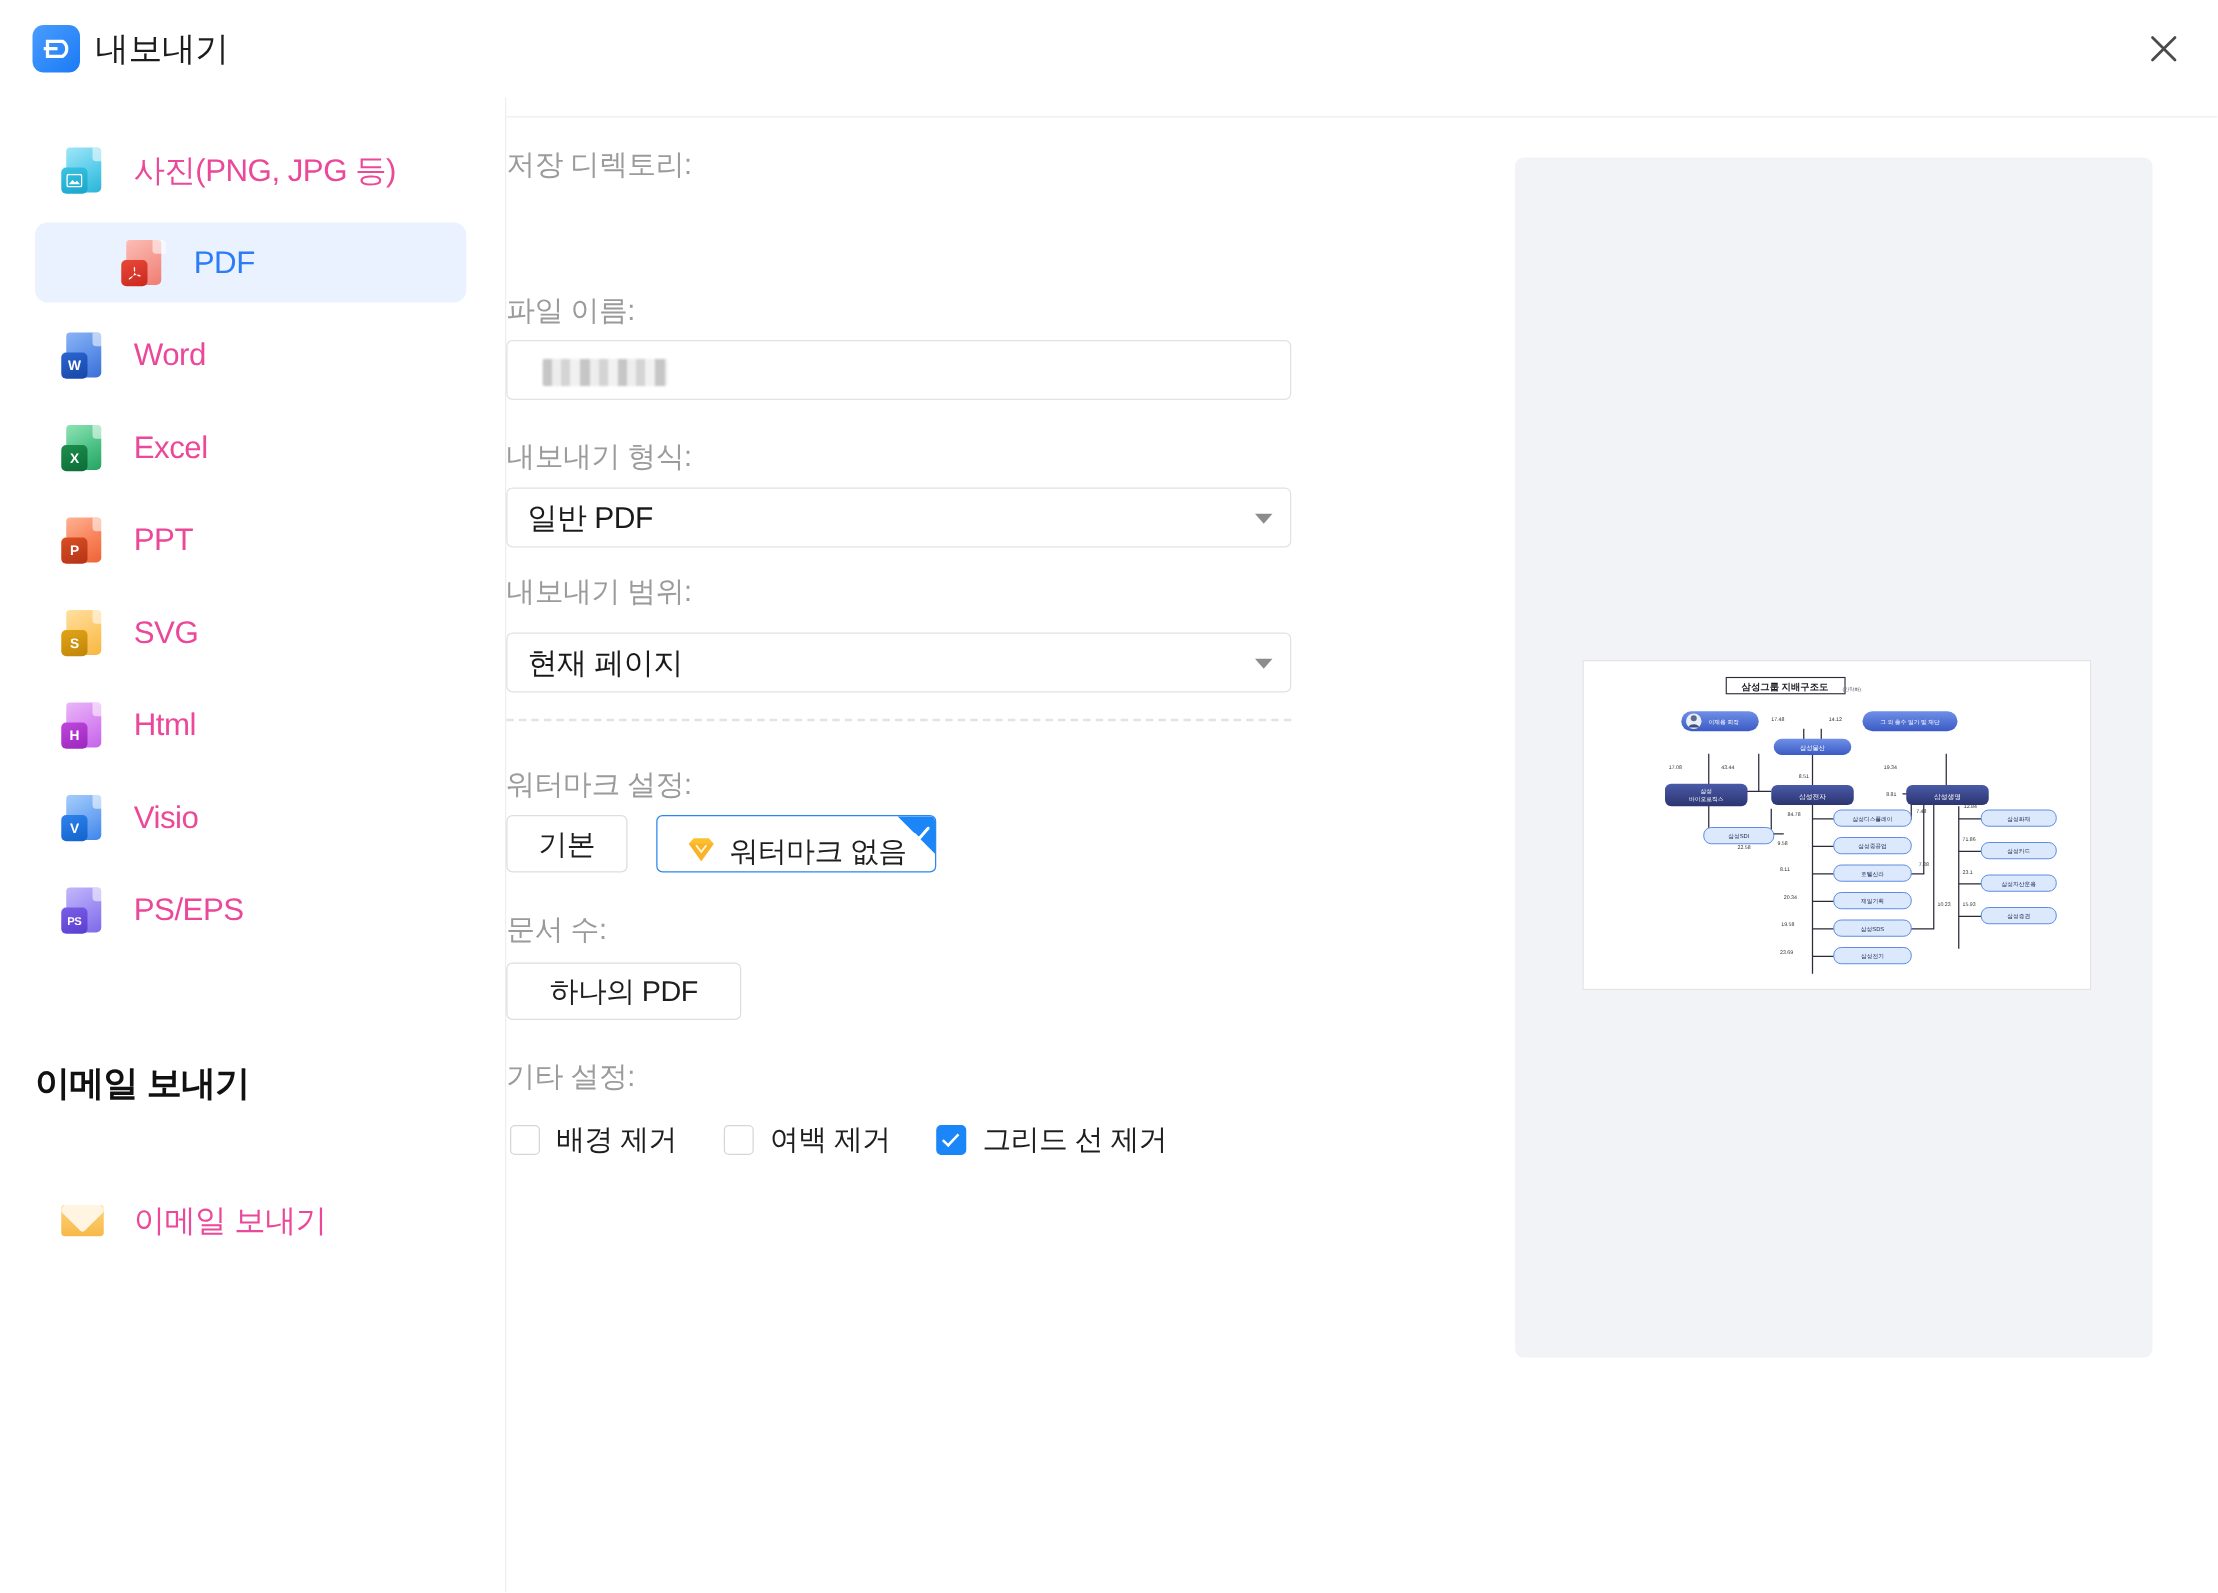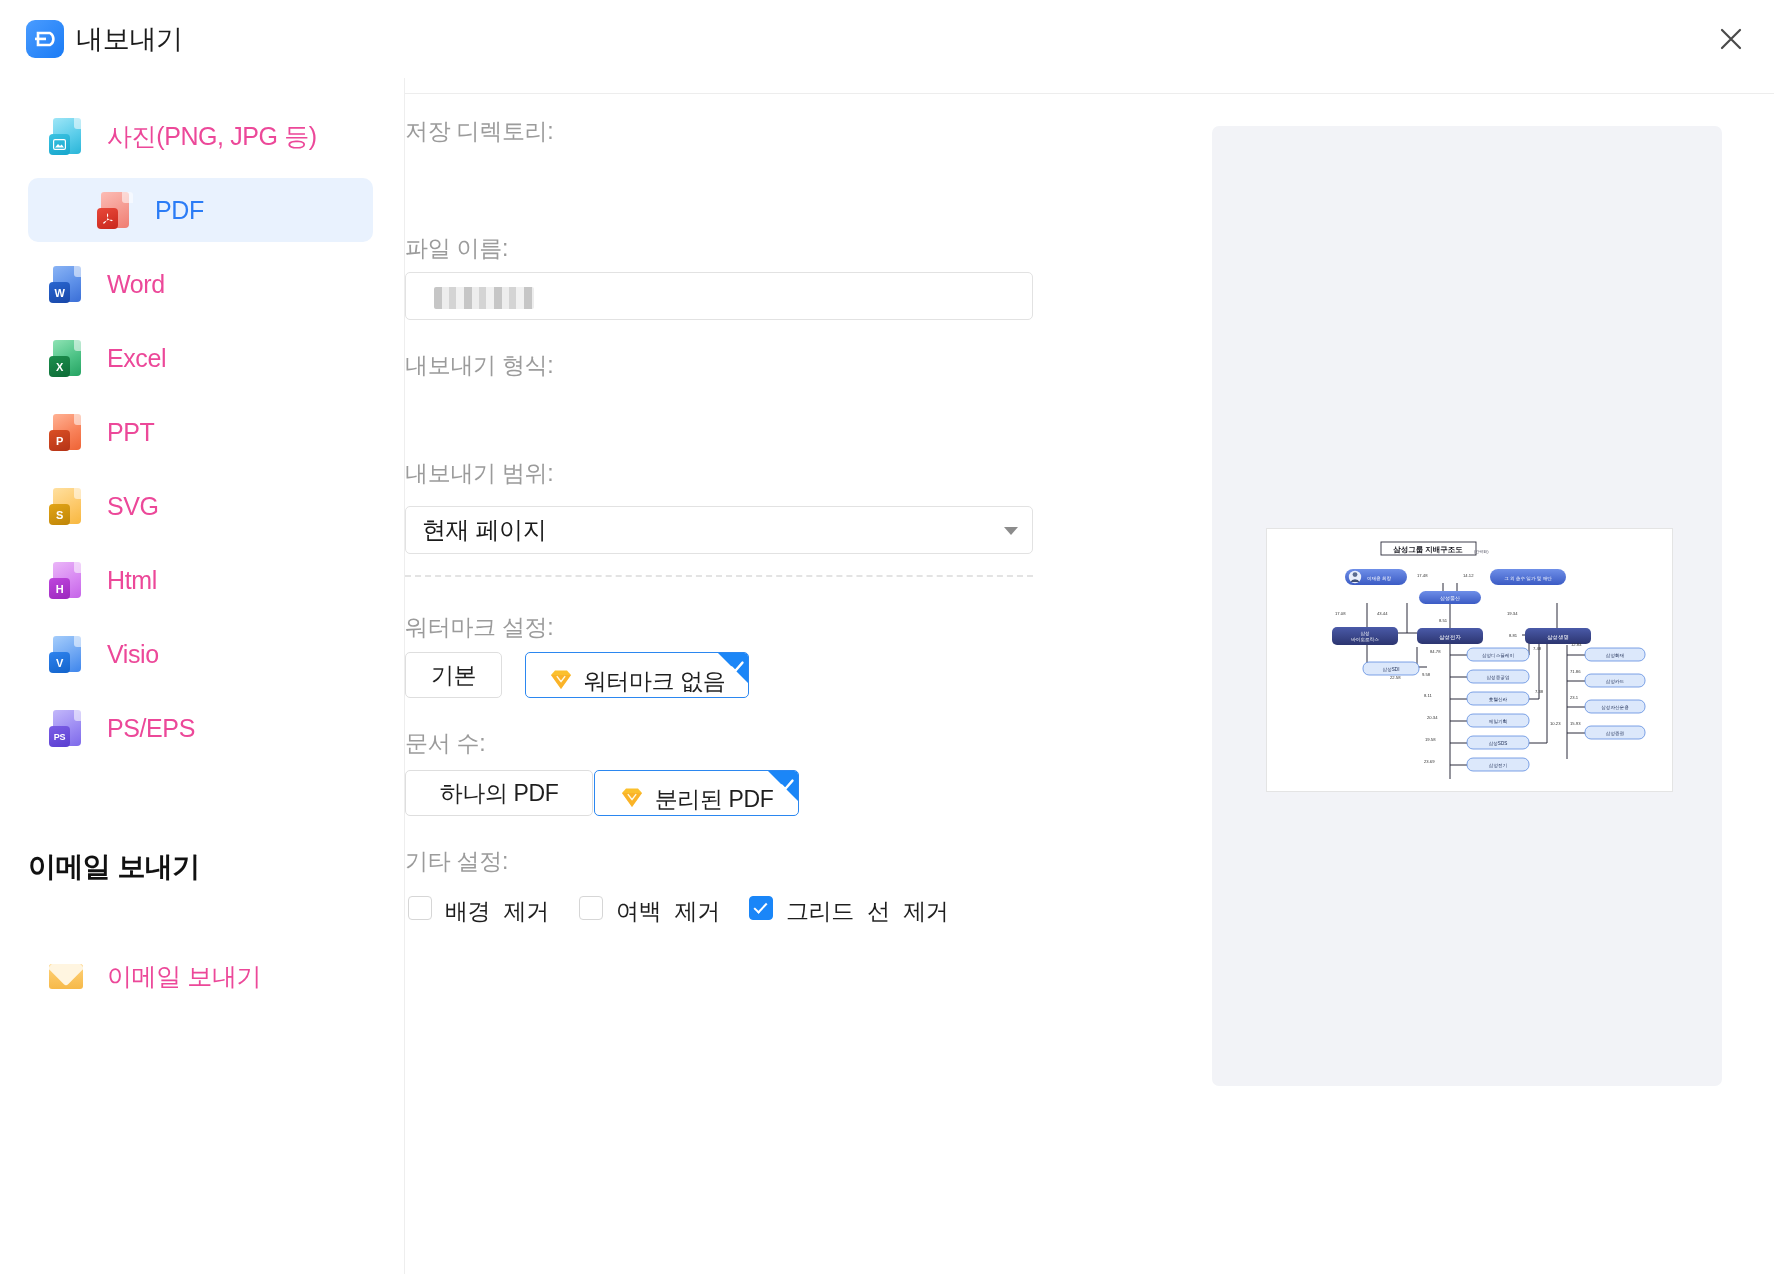--- a/index.html
+++ b/index.html
@@ -250,21 +250,21 @@
     border-top: 30px solid #1b86f7;
     border-left: 30px solid transparent;
   }
   .corner-check {
     position: absolute;
     right: 3px; top: 1px;
     width: 16px; height: 16px;
   }
 
   
-  .cbrow { position: absolute; display: flex; align-items: flex-start; font-family: Liberation Mono, monospace; }
+  .cbrow { position: absolute; display: flex; align-items: center; }
   .cbox {
     width: 24px; height: 24px;
     border: 1.6px solid #d6d6d6;
     border-radius: 4px;
     background: #fff;
     box-sizing: border-box;
     flex: none;
     cursor: pointer;
     position: relative;
   }
@@ -432,20 +432,24 @@
   <div style="position:absolute;left:0px;top:160px;width:420px;height:46px"></div>
 
   <div class="browse-btn">찾기</div>
 
   <div class="flabel" style="left:0px; top:155px">파일 이름:</div>
   <div class="text-input" style="top:194px">
     <span class="fname-val"></span>
   </div>
 
   <div class="flabel" style="left:0px; top:272px">내보내기 형식:</div>
+  <div class="select-box" style="top:312px">
+    <span class="sv">일반 PDF</span>
+    <span class="caret"></span>
+  </div>
 
   <div class="flabel" style="left:0px; top:380px">내보내기 범위:</div>
   <div class="select-box" style="top:428px">
     <span class="sv">현재 페이지</span>
     <span class="caret"></span>
   </div>
 
   <div class="divider" style="top:497px"></div>
 
   <div class="flabel" style="left:0px; top:534px">워터마크 설정:</div>
@@ -462,36 +466,20 @@
     <span class="corner"></span>
     <span class="corner-check">
       <svg width="16" height="16" viewBox="0 0 16 16" aria-hidden="true">
         <path d="M2.5 8.4 L6.2 12 L13.5 3.6" fill="none" stroke="#ffffff" stroke-width="2.4" stroke-linecap="round" stroke-linejoin="round"></path>
       </svg>
     </span>
   </div>
 
   <div class="flabel" style="left:0px; top:650px">문서 수:</div>
   <div class="pill" style="left:0px; top:692px; width:188px">하나의 PDF</div>
-  <div class="pill sel" style="left:189px; top:692px; width:205px; padding-left:14px; padding-right:14px">
-    <span class="gem">
-      <svg width="24" height="22" viewBox="0 0 24 22" aria-hidden="true">
-        <path d="M2 6 L6 1.5 H18 L22 6 L12 20 Z" fill="#fbc02d"></path>
-        <path d="M2 6 H22 L12 20 Z" fill="#f9a825" opacity=".55"></path>
-        <path d="M8.2 7.6 L12 12.6 L15.8 7.6" fill="none" stroke="#fff8e1" stroke-width="1.5" stroke-linecap="round" stroke-linejoin="round"></path>
-      </svg>
-    </span>
-    <span>분리된 PDF</span>
-    <span class="corner"></span>
-    <span class="corner-check">
-      <svg width="16" height="16" viewBox="0 0 16 16" aria-hidden="true">
-        <path d="M2.5 8.4 L6.2 12 L13.5 3.6" fill="none" stroke="#ffffff" stroke-width="2.4" stroke-linecap="round" stroke-linejoin="round"></path>
-      </svg>
-    </span>
-  </div>
 
   <div class="flabel" style="left:0px; top:768px">기타 설정:</div>
 
   <div class="cbrow" style="left:3px; top:818px">
     <span class="cbox"></span>
     <span class="cblabel">배경 제거</span>
   </div>
 
   <div class="cbrow" style="left:174px; top:818px">
     <span class="cbox"></span>

